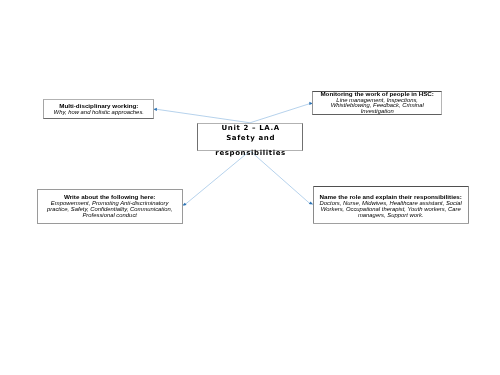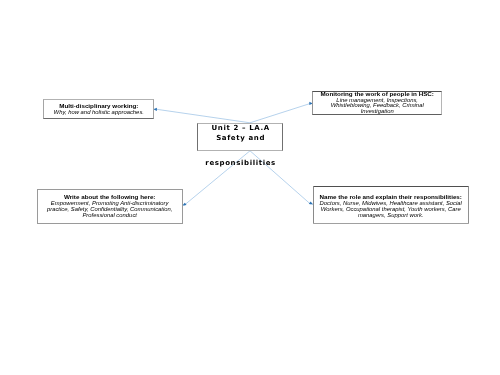--- a/index.html
+++ b/index.html
@@ -46,37 +46,37 @@
   }
   .node .body-line {
     font-style: italic;
     font-weight: normal;
     font-size: 5.88px;
   }
 
   
   #node-center {
     left: 197.3px; top: 122.8px;
-    width: 86px; height: 28px;
+    width: 106px; height: 28px;
     border: 1px solid #b2b2b2;
     border-left-color: #707070;
     border-right-color: #707070;
     padding-left: 42px;
   }
   #node-center > div {
     font-family: "DejaVu Sans", sans-serif;
     font-weight: bold;
     font-size: 7.0px;
     letter-spacing: 0.62px;
     text-indent: 0.62px;
     line-height: 7px;
   }
   #node-center .c1 { top: 1.2px; }
   #node-center .c2 { top: 11.1px; }
-  #node-center .c3 { top: 36px; }
+  #node-center .c3 { top: 26px; }
 
   
   #node-mdw {
     left: 43.3px; top: 98.5px;
     width: 111.0px; height: 20.5px;
     border: 1px solid #a5a5a5;
     border-top-color: #b2b2b2;
     border-bottom-color: #6b6b6b;
   }
   #node-mdw .l1 { top: 3.7px; }

